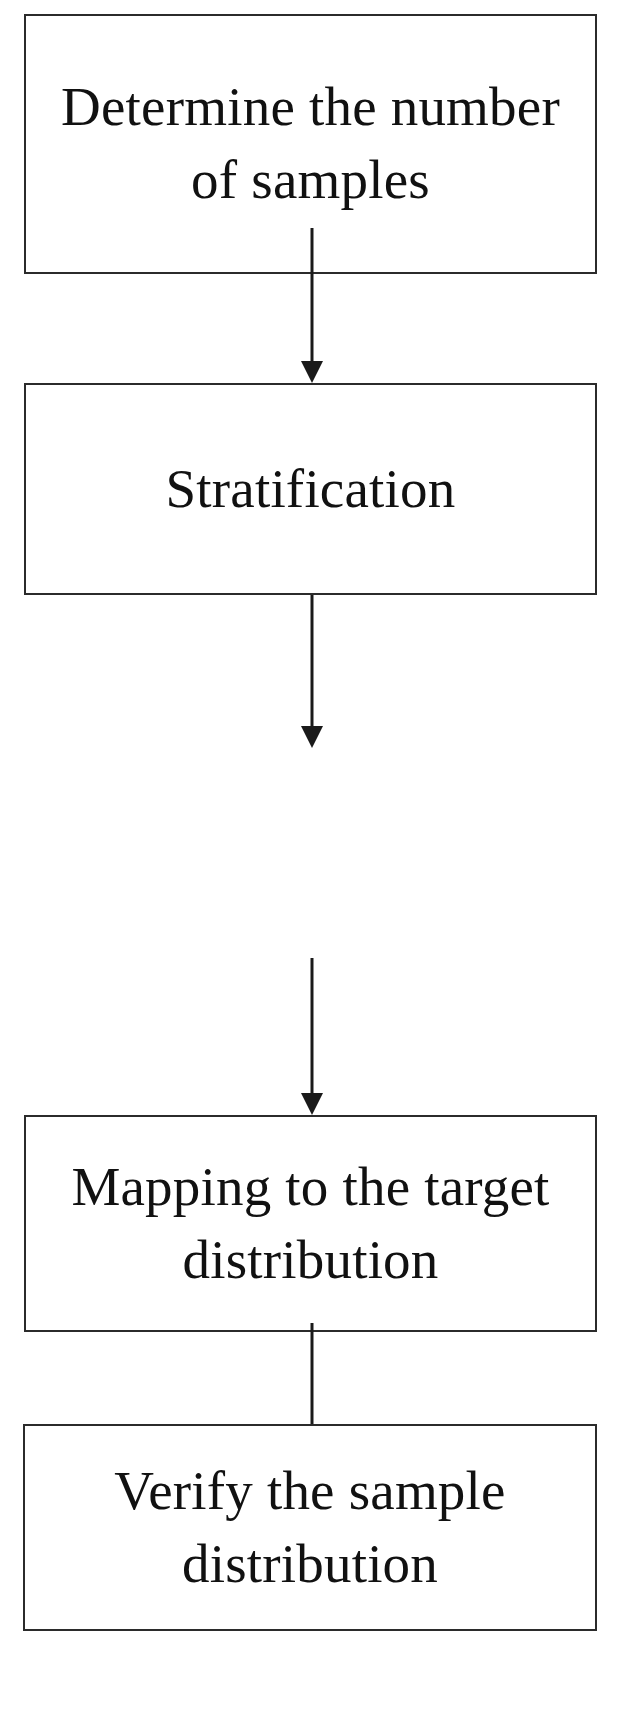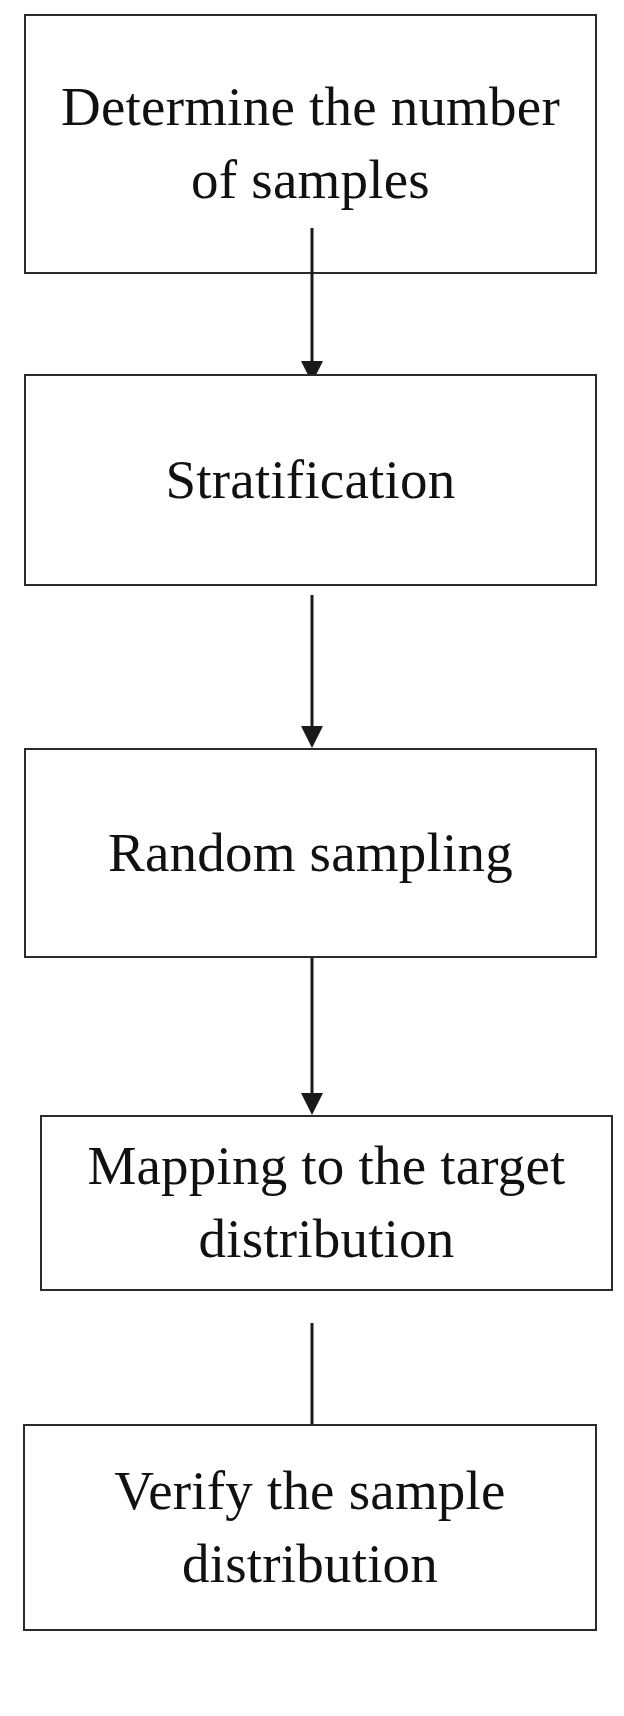--- a/index.html
+++ b/index.html
@@ -61,43 +61,40 @@
 of samples</span>
   </div>
 
   <div class="flow-connector" style="left:299px; top:228px; height:155px;">
     <svg viewBox="0 0 26 155" preserveAspectRatio="none">
       <line x1="13" y1="0" x2="13" y2="138" stroke="#1a1a1a" stroke-width="3"></line>
       <polygon points="13,155 2,133 24,133" fill="#1a1a1a"></polygon>
     </svg>
   </div>
 
-  <div class="flow-node" style="left:24px; top:374px; width:573px; height:212px;">
+  <div class="flow-node" style="left:24px; top:383px; width:573px; height:212px;">
     <span class="flow-node-label">Stratification</span>
   </div>
 
   <div class="flow-connector" style="left:299px; top:595px; height:153px;">
     <svg viewBox="0 0 26 153" preserveAspectRatio="none">
       <line x1="13" y1="0" x2="13" y2="136" stroke="#1a1a1a" stroke-width="3"></line>
       <polygon points="13,153 2,131 24,131" fill="#1a1a1a"></polygon>
     </svg>
   </div>
 
-  <div class="flow-node" style="left:24px; top:748px; width:573px; height:210px;">
-    <span class="flow-node-label">Random sampling</span>
-  </div>
 
   <div class="flow-connector" style="left:299px; top:958px; height:157px;">
     <svg viewBox="0 0 26 157" preserveAspectRatio="none">
       <line x1="13" y1="0" x2="13" y2="140" stroke="#1a1a1a" stroke-width="3"></line>
       <polygon points="13,157 2,135 24,135" fill="#1a1a1a"></polygon>
     </svg>
   </div>
 
-  <div class="flow-node" style="left:40px; top:1115px; width:573px; height:176px;">
+  <div class="flow-node" style="left:24px; top:1115px; width:573px; height:217px;">
     <span class="flow-node-label">Mapping to the target
 distribution</span>
   </div>
 
   <div class="flow-connector" style="left:299px; top:1323px; height:157px;">
     <svg viewBox="0 0 26 157" preserveAspectRatio="none">
       <line x1="13" y1="0" x2="13" y2="140" stroke="#1a1a1a" stroke-width="3"></line>
       <polygon points="13,157 2,135 24,135" fill="#1a1a1a"></polygon>
     </svg>
   </div>

